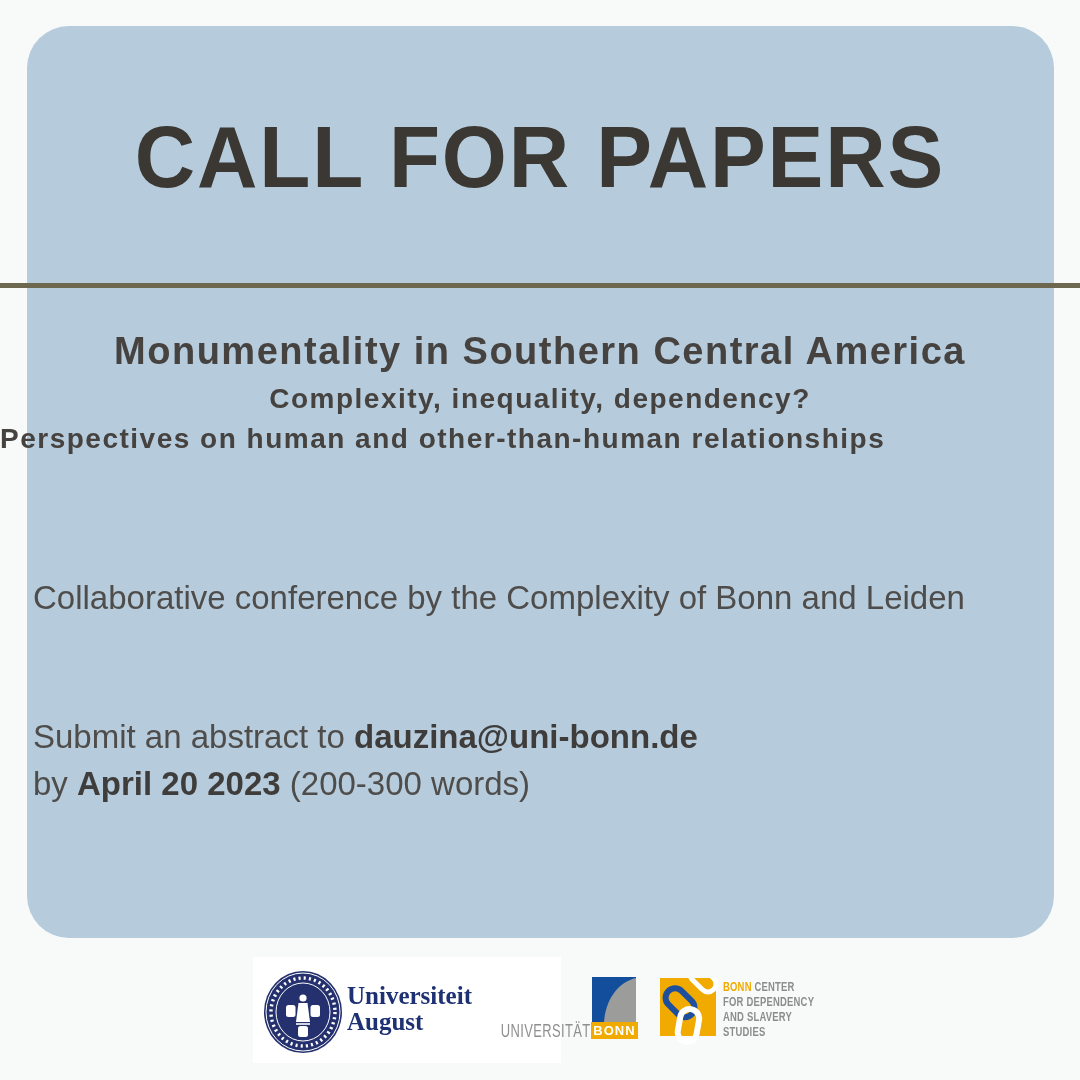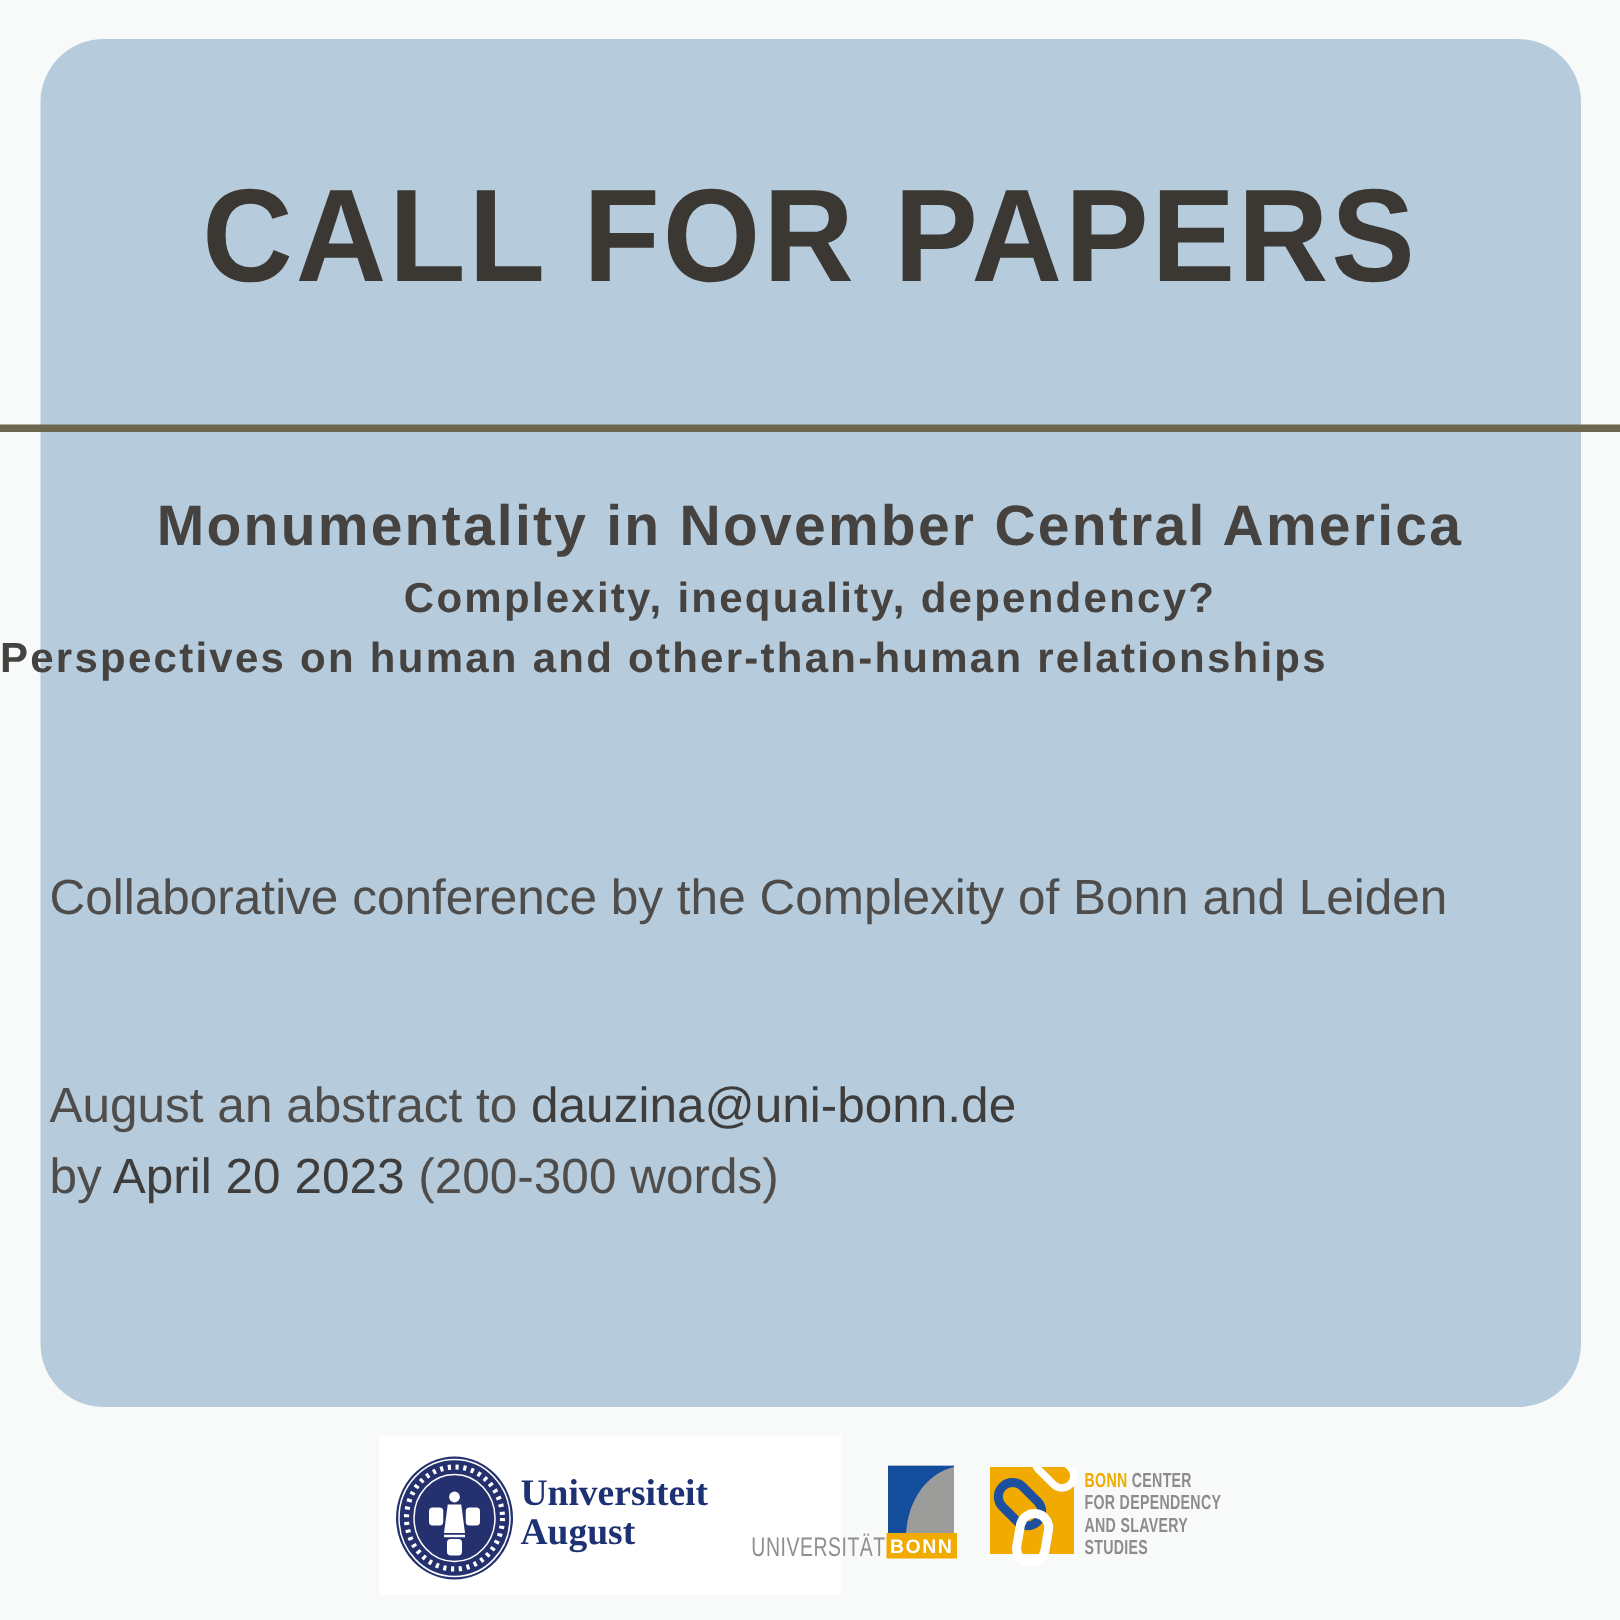--- a/index.html
+++ b/index.html
@@ -36,21 +36,21 @@
   .subheading2{
     position:absolute;left:0;top:421px;width:1080px;
     font-size:28px;font-weight:700;letter-spacing:1.5px;color:#454240;
     line-height:36px;white-space:nowrap;
   }
   .bodytext{
     position:absolute;left:33px;width:1020px;
     font-size:33px;font-weight:400;color:#4f4d4b;line-height:47px;
     white-space:pre-wrap;
   }
-  .bodytext b{font-weight:400;color:#3f3d3b;}
+  .bodytext b{font-weight:700;color:#3f3d3b;}
   .p1{top:574px;}
   .p2{top:713px;}
   
   .leiden-bg{
     position:absolute;left:253px;top:957px;width:308px;height:106px;
     background:#ffffff;
   }
   .leiden-seal{position:absolute;left:263px;top:970px;width:80px;height:84px;}
   .leiden-wordmark{
     position:absolute;left:347px;top:983px;
@@ -81,27 +81,27 @@
 </style>
 </head>
 <body>
 
 <div class="card"></div>
 
 <div class="title">CALL FOR PAPERS</div>
 
 <div class="divider"></div>
 
-<div class="heading">Monumentality in November Central America</div>
+<div class="heading">Monumentality in Southern Central America</div>
 <div class="subheading1">Complexity, inequality, dependency?</div>
 <div class="subheading2">Perspectives on human and other-than-human relationships</div>
 
 <div class="bodytext p1"><span>Collaborative conference by the Complexity of Bonn and Leiden</span><br></div>
 
-<div class="bodytext p2"><span>August an abstract to </span><b>dauzina@uni-bonn.de</b><br><span>by </span><b>April 20 2023</b><span> (200-300 words)</span></div>
+<div class="bodytext p2"><span>Submit an abstract to </span><b>dauzina@uni-bonn.de</b><br><span>by </span><b>April 20 2023</b><span> (200-300 words)</span></div>
 
 <div class="leiden-bg"></div>
 
 <svg class="leiden-seal" viewBox="0 0 80 84" aria-hidden="true">
   <ellipse cx="40" cy="42" rx="39" ry="41" fill="#24316e"></ellipse>
   <ellipse cx="40" cy="42" rx="37" ry="39" fill="none" stroke="#ffffff" stroke-width="1"></ellipse>
   <ellipse cx="40" cy="42" rx="32" ry="34" fill="none" stroke="#ffffff" stroke-width="3.4" stroke-dasharray="2.1 3.1"></ellipse>
   <ellipse cx="40" cy="42" rx="27" ry="29" fill="none" stroke="#ffffff" stroke-width="1"></ellipse>
   <circle cx="40" cy="28" r="3.6" fill="#ffffff"></circle>
   <path d="M35.5,33 L44.5,33 L47,52 L33,52 Z" fill="#ffffff"></path>

